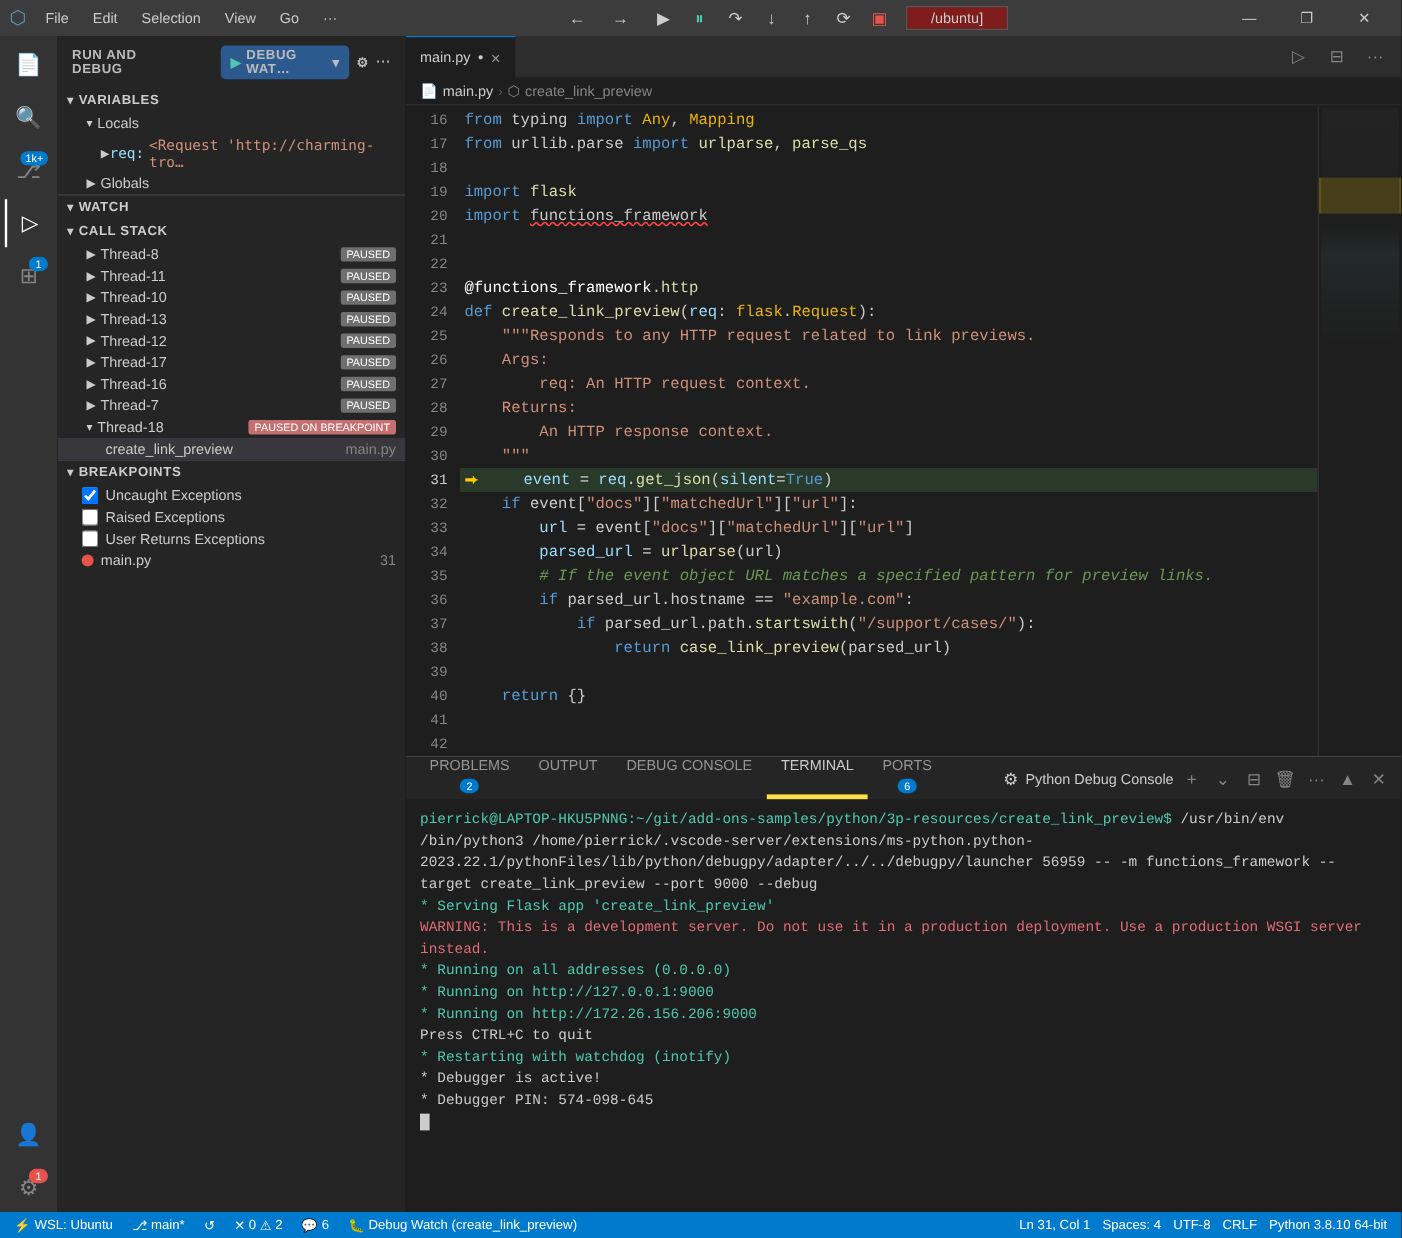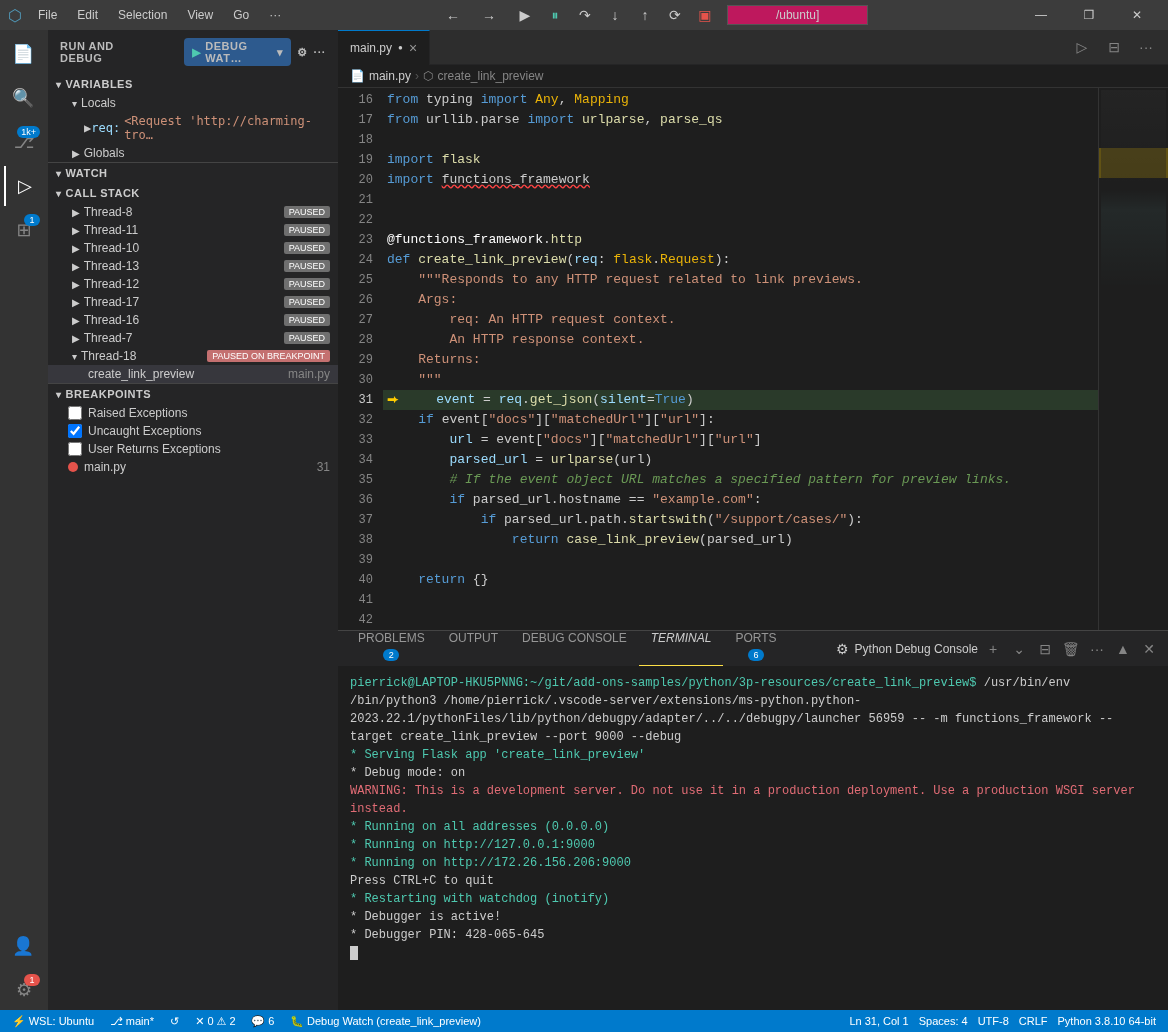--- a/index.html
+++ b/index.html
@@ -355,22 +355,21 @@
       align-items: center;
       cursor: pointer;
       font-size: 12px;
       color: #969696;
       border-bottom: 1px solid transparent;
       gap: 4px;
       flex-direction: column;
     }
     .panel-tab.active {
       color: #cccccc;
-      border-bottom: 1px solid #fde047;
-      font-style: italic;
+      border-bottom: 4px solid #fde047;
     }
     .panel-tab .count-badge {
       background: #007acc;
       color: white;
       font-size: 9px;
       border-radius: 10px;
       padding: 1px 5px;
       min-width: 16px;
       text-align: center;
     }
@@ -473,21 +472,21 @@
     <button class="nav-btn">→</button>
     <div class="toolbar-btns">
       <span title="Continue">▶</span>
       <span title="Pause" style="color:#4ec9b0;">⏸</span>
       <span title="Step Over">↷</span>
       <span title="Step Into">↓</span>
       <span title="Step Out">↑</span>
       <span title="Restart">⟳</span>
       <span title="Stop" style="color:#e5534b;">▣</span>
     </div>
-    <div style="background:#be185d;border:1px solid #555;padding:2px 48px;color:#ccc;font-size:12px;">/ubuntu]</div>
+    <div style="background:#7f1d1d;border:1px solid #555;padding:2px 20px;color:#ccc;font-size:12px;">/ubuntu]</div>
   </div>
   <div class="titlebar-controls">
     <span>—</span>
     <span>❐</span>
     <span class="close">✕</span>
   </div>
 </div>
 
 <div class="main-area">
 
@@ -616,26 +615,26 @@
         <span style="color:#858585;">main.py</span>
       </div>
     </div>
 
     <div class="breakpoints-section">
       <div class="sidebar-section-header">
         <span class="chevron">▾</span>
         <span>BREAKPOINTS</span>
       </div>
       <div class="bp-item">
+        <input type="checkbox" checked="" style="">
+        <span class="bp-label">Uncaught Exceptions</span>
+      </div>
+      <div class="bp-item">
         <input type="checkbox" style="">
         <span class="bp-label">Raised Exceptions</span>
-      </div>
-      <div class="bp-item">
-        <input type="checkbox" checked="" style="">
-        <span class="bp-label">Uncaught Exceptions</span>
       </div>
       <div class="bp-item">
         <input type="checkbox" style="">
         <span class="bp-label">User Returns Exceptions</span>
       </div>
       <div class="bp-file-item">
         <div class="bp-dot"></div>
         <span class="bp-filename">main.py</span>
         <span class="bp-linenum">31</span>
       </div>
@@ -734,25 +733,25 @@
 
         <div class="code-line">
           <span>&nbsp;&nbsp;&nbsp;&nbsp;</span><span class="str">Args:</span>
         </div>
 
         <div class="code-line">
           <span>&nbsp;&nbsp;&nbsp;&nbsp;&nbsp;&nbsp;&nbsp;&nbsp;</span><span class="str">req: An HTTP request context.</span>
         </div>
 
         <div class="code-line">
+          <span>&nbsp;&nbsp;&nbsp;&nbsp;</span><span class="str">Returns:</span>
+        </div>
+
+        <div class="code-line">
           <span>&nbsp;&nbsp;&nbsp;&nbsp;&nbsp;&nbsp;&nbsp;&nbsp;</span><span class="str">An HTTP response context.</span>
-        </div>
-
-        <div class="code-line">
-          <span>&nbsp;&nbsp;&nbsp;&nbsp;</span><span class="str">Returns:</span>
         </div>
 
         <div class="code-line">
           <span>&nbsp;&nbsp;&nbsp;&nbsp;</span><span class="str">"""</span>
         </div>
 
         <div class="code-line active-line" style="background:#2a3a2a;">
           <span class="debug-arrow">⮕</span>
           <span>&nbsp;&nbsp;&nbsp;&nbsp;</span><span class="param">event</span><span> = </span><span class="param">req</span><span>.</span><span class="fn">get_json</span><span>(</span><span class="param">silent</span><span>=</span><span class="kw">True</span><span>)</span>
         </div>
@@ -840,23 +839,20 @@
       </div>
       <div class="terminal-content">
         <div>
           <span class="term-prompt">pierrick@LAPTOP-HKU5PNNG:~/git/add-ons-samples/python/3p-resources/create_link_preview$</span>
           <span class="term-cmd">  /usr/bin/env /bin/python3 /home/pierrick/.vscode-server/extensions/ms-python.python-2023.22.1/pythonFiles/lib/python/debugpy/adapter/../../debugpy/launcher 56959 -- -m functions_framework --target create_link_preview --port 9000 --debug</span>
         </div>
         <div>
           <span class="term-green"> * Serving Flask app 'create_link_preview'</span>
         </div>
         <div>
-          <span class="term-cmd"> * Debug mode: on</span>
-        </div>
-        <div>
           <span class="term-red">WARNING: This is a development server. Do not use it in a production deployment. Use a production WSGI server instead.</span>
         </div>
         <div>
           <span class="term-green"> * Running on all addresses (0.0.0.0)</span>
         </div>
         <div>
           <span class="term-green"> * Running on http://127.0.0.1:9000</span>
         </div>
         <div>
           <span class="term-green"> * Running on http://172.26.156.206:9000</span>
@@ -864,21 +860,21 @@
         <div>
           <span class="term-cmd">Press CTRL+C to quit</span>
         </div>
         <div>
           <span class="term-green"> * Restarting with watchdog (inotify)</span>
         </div>
         <div>
           <span class="term-cmd"> * Debugger is active!</span>
         </div>
         <div>
-          <span class="term-cmd"> * Debugger PIN: 428-065-645</span>
+          <span class="term-cmd"> * Debugger PIN: 574-098-645</span>
         </div>
         <div>
           <span class="term-cursor"></span>
         </div>
       </div>
     </div>
   </div>
 </div>
 
 <div class="status-bar">

